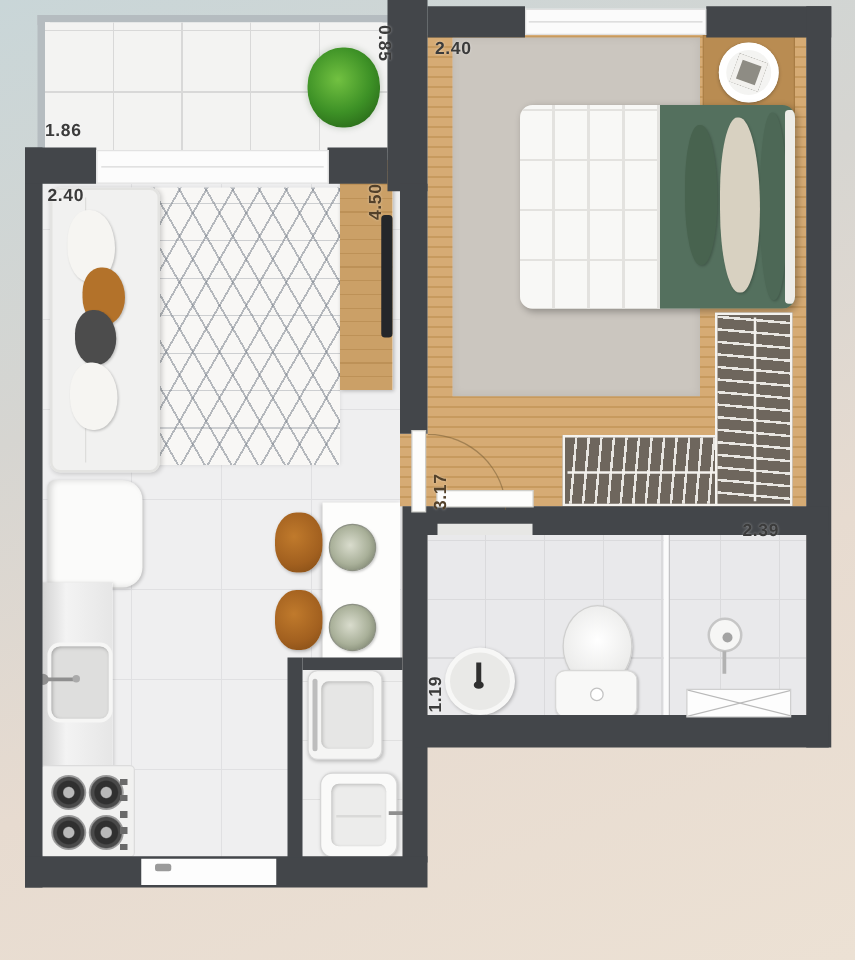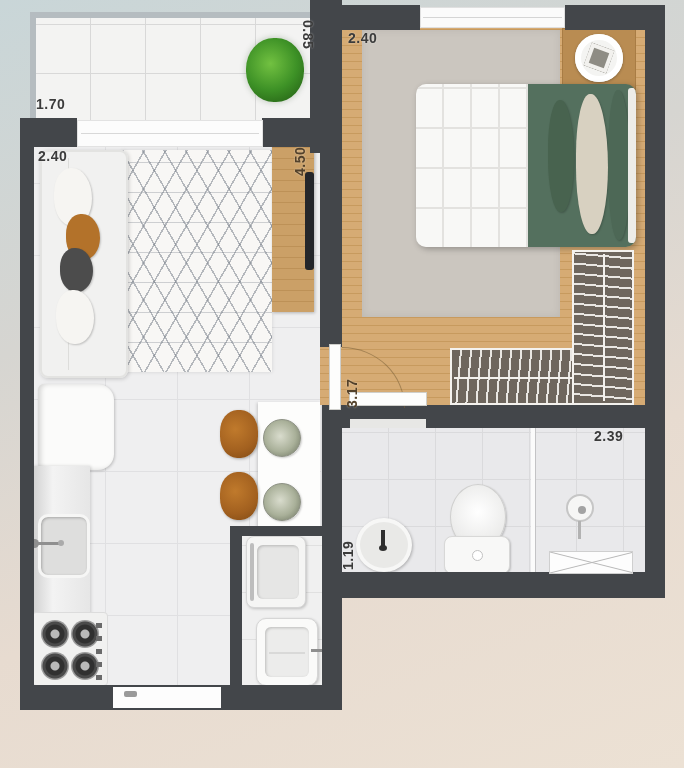--- a/index.html
+++ b/index.html
@@ -252,22 +252,22 @@
   <div class="arc"></div>
   <div class="opening" style="left:350px;top:419px;width:76px;height:9px;background:#e7e7e5;"></div>
   <div class="leaf" style="left:350px;top:393px;width:76px;height:12px;"></div>
   <div class="opening" style="left:113px;top:687px;width:108px;height:21px;"></div>
   <div class="entrance-mark"></div>
   <div class="xwindow">
     <div class="xline" style="transform:rotate(14deg);"></div>
     <div class="xline" style="transform:rotate(-14deg);"></div>
   </div>
 
-  <div class="dim" style="left:36px;top:96px;">1.70</div>
+  <div class="dim" style="left:36px;top:96px;">1.86</div>
   <div class="dim rot-cw" style="left:316px;top:20px;">0.85</div>
   <div class="dim" style="left:38px;top:148px;">2.40</div>
   <div class="dim wood rot-ccw" style="left:292px;top:176px;">4.50</div>
   <div class="dim" style="left:348px;top:30px;">2.40</div>
   <div class="dim wood rot-ccw" style="left:344px;top:408px;">3.17</div>
   <div class="dim rot-ccw" style="left:340px;top:570px;">1.19</div>
-  <div class="dim" style="left:594px;top:428px;">2.39</div>
+  <div class="dim" style="left:594px;top:416px;">2.39</div>
 
 </div>
 
 </body></html>

